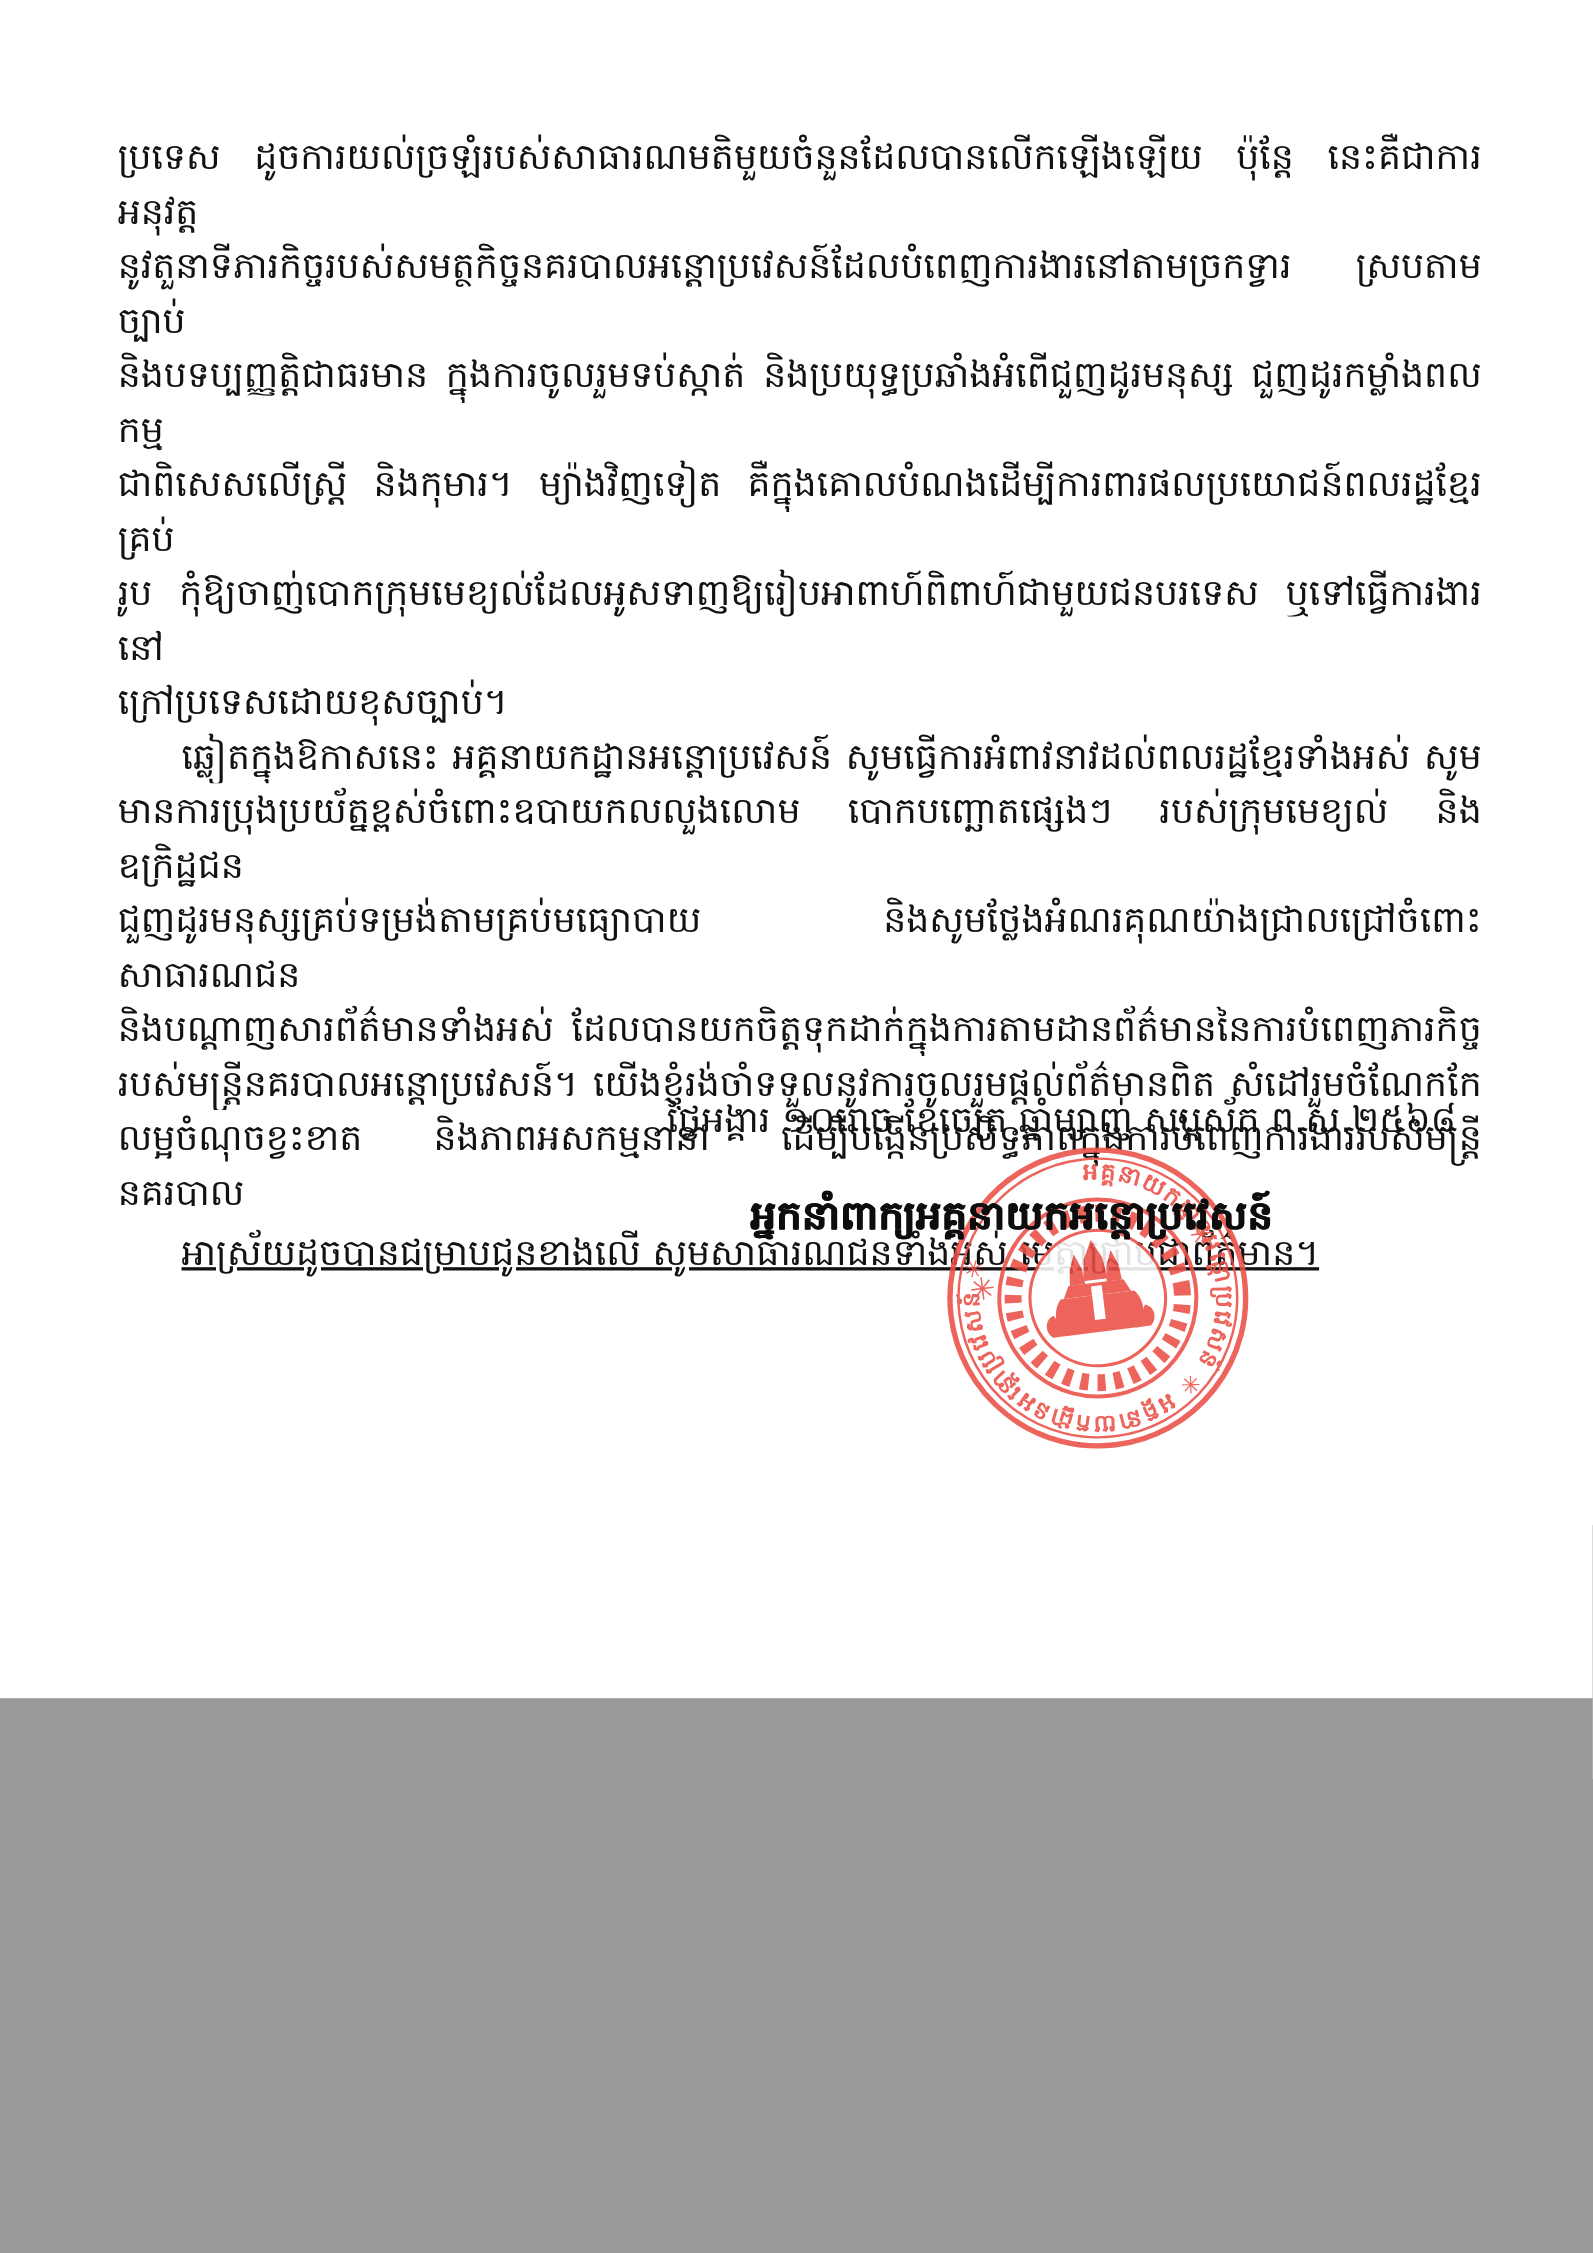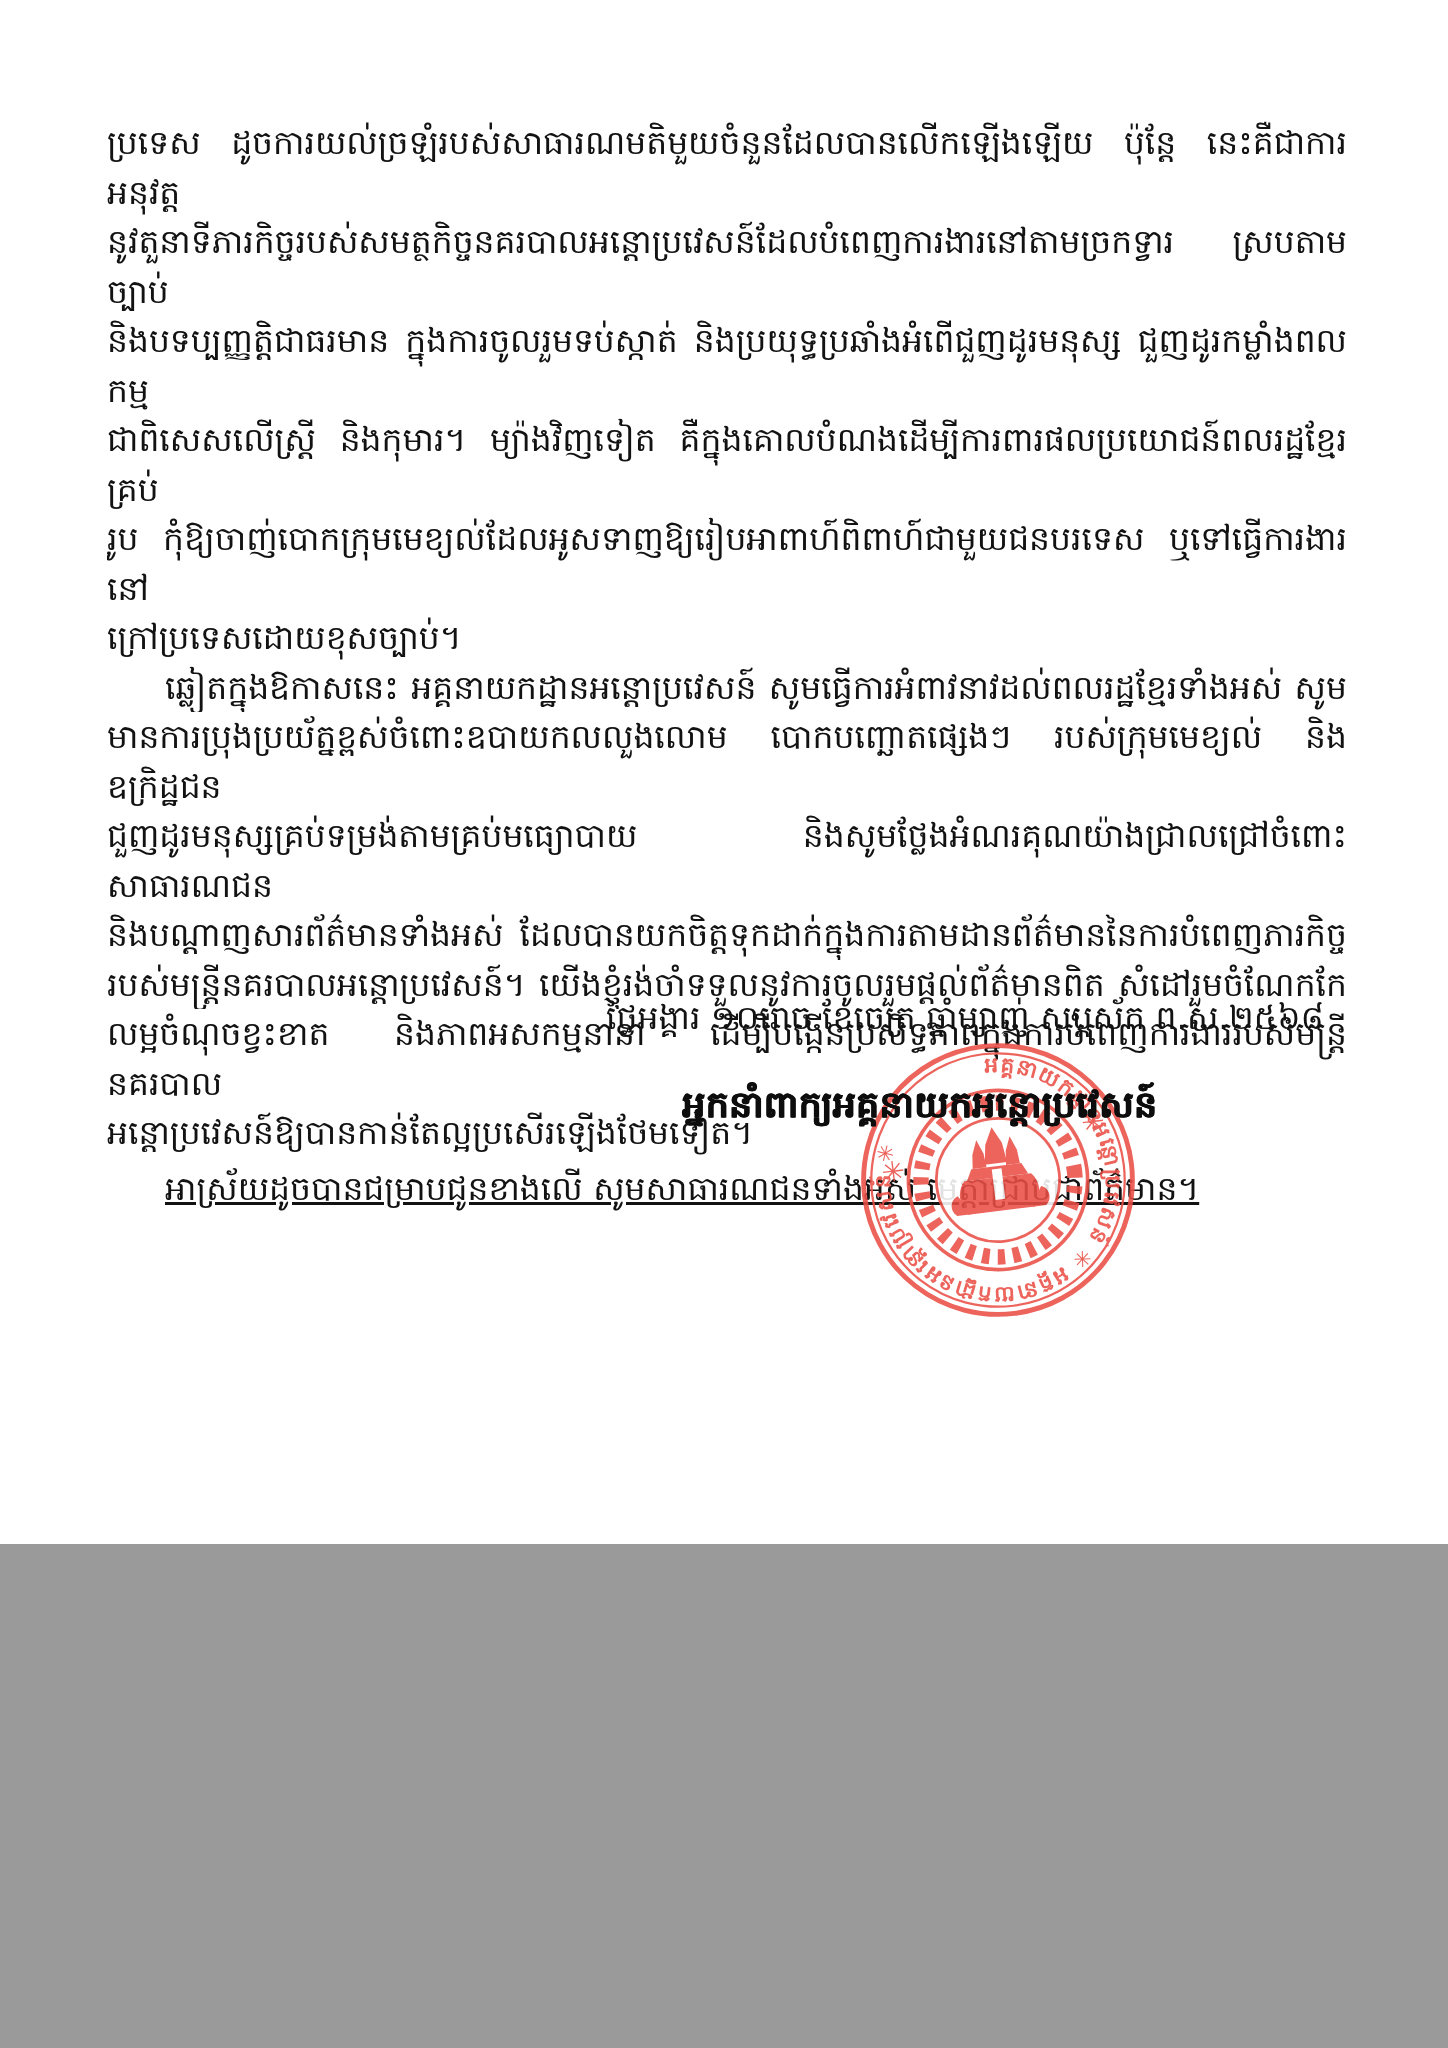--- a/index.html
+++ b/index.html
@@ -96,21 +96,20 @@
       <div class="line">រូប កុំឱ្យចាញ់បោកក្រុមមេខ្យល់ដែលអូសទាញឱ្យរៀបអាពាហ៍ពិពាហ៍ជាមួយជនបរទេស ឬទៅធ្វើការងារនៅ</div>
       <div class="line last">ក្រៅប្រទេសដោយខុសច្បាប់។</div>
     </div>
     <div>
       <div class="line indent">ឆ្លៀតក្នុងឱកាសនេះ អគ្គនាយកដ្ឋានអន្តោប្រវេសន៍ សូមធ្វើការអំពាវនាវដល់ពលរដ្ឋខ្មែរទាំងអស់ សូម</div>
       <div class="line">មានការប្រុងប្រយ័ត្នខ្ពស់ចំពោះឧបាយកលលួងលោម បោកបញ្ឆោតផ្សេងៗ របស់ក្រុមមេខ្យល់ និងឧក្រិដ្ឋជន</div>
       <div class="line">ជួញដូរមនុស្សគ្រប់ទម្រង់តាមគ្រប់មធ្យោបាយ និងសូមថ្លែងអំណរគុណយ៉ាងជ្រាលជ្រៅចំពោះសាធារណជន</div>
       <div class="line">និងបណ្ដាញសារព័ត៌មានទាំងអស់ ដែលបានយកចិត្តទុកដាក់ក្នុងការតាមដានព័ត៌មាននៃការបំពេញភារកិច្ច</div>
       <div class="line">របស់មន្ត្រីនគរបាលអន្តោប្រវេសន៍។ យើងខ្ញុំរង់ចាំទទួលនូវការចូលរួមផ្ដល់ព័ត៌មានពិត សំដៅរួមចំណែកកែ</div>
       <div class="line">លម្អចំណុចខ្វះខាត និងភាពអសកម្មនានា ដើម្បីបង្កើនប្រសិទ្ធភាពក្នុងការបំពេញការងាររបស់មន្ត្រីនគរបាល</div>
-      <div class="line last">អន្តោប្រវេសន៍ឱ្យបានកាន់តែល្អប្រសើរឡើងថែមទៀត។</div>
     </div>
     <div class="closing-line">អាស្រ័យដូចបានជម្រាបជូនខាងលើ សូមសាធារណជនទាំងអស់ មេត្តាជ្រាបជាព័ត៌មាន។</div>
   </div>
 
   <div class="date-block">
     <div>ថ្ងៃអង្គារ ១០រោច ខែចេត្រ ឆ្នាំម្សាញ់ សប្តស័ក ព.ស.២៥៦៨</div>
   </div>
 
   <div class="signature-title">អ្នកនាំពាក្យអគ្គនាយកអន្តោប្រវេសន៍</div>
 

